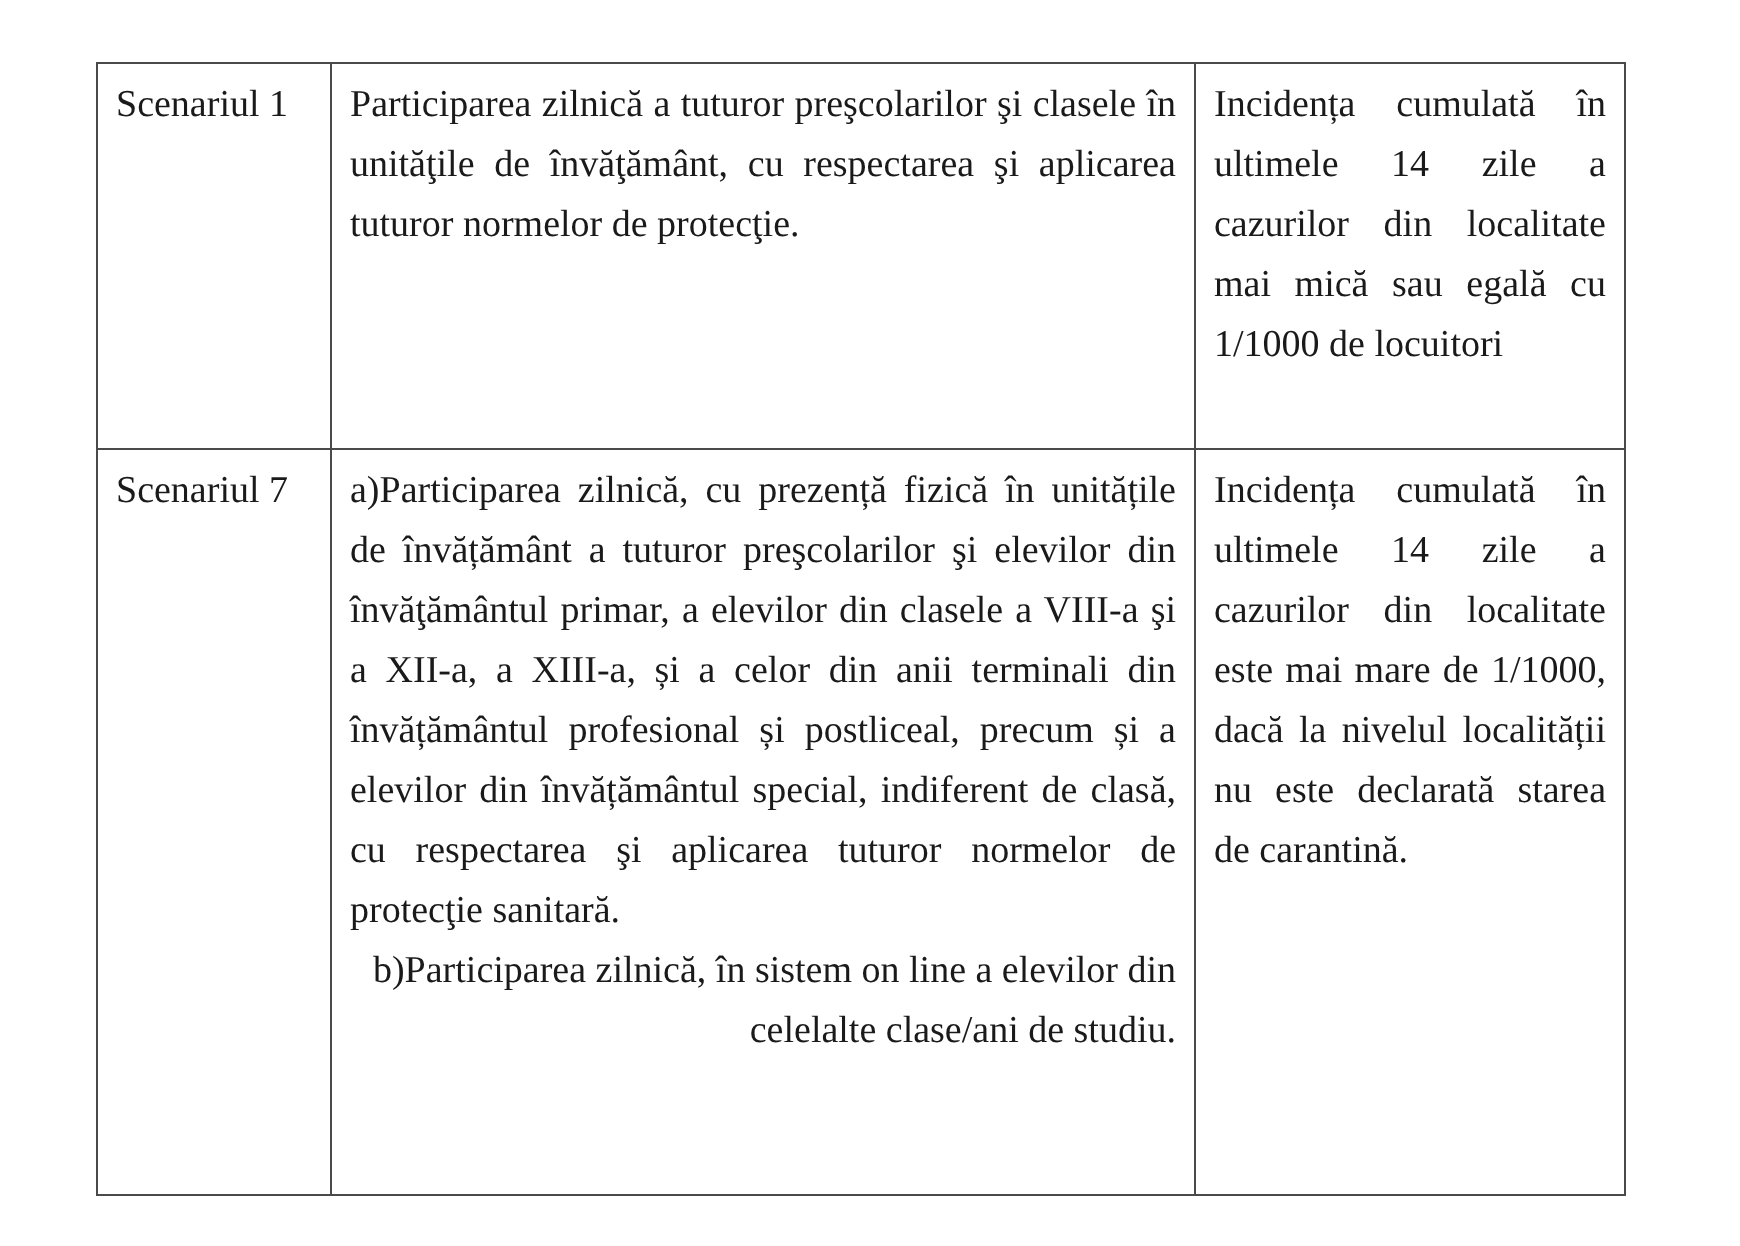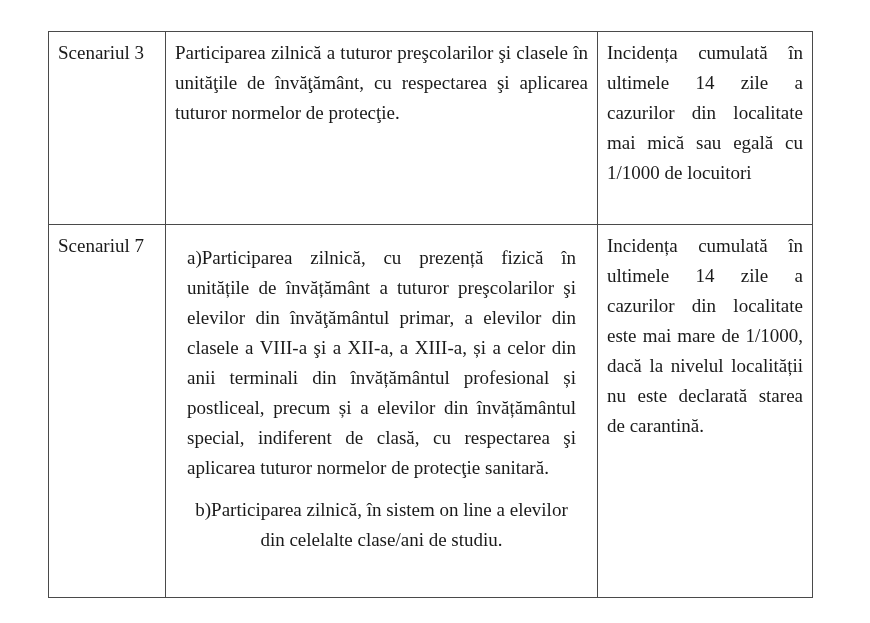--- a/index.html
+++ b/index.html
@@ -68,26 +68,26 @@
   }
 
   td.cell-body,
   td.cell-criteria {
     text-align: justify;
     text-justify: inter-word;
     hyphens: none;
   }
 
   .para {
-    margin: 12px;
+    margin: 0;
     text-align: justify;
     text-justify: inter-word;
   }
   .para.last {
-    text-align: center;
+    text-align: right;
     font-family: Liberation Serif, serif;
   }
 
   
   tr.row-1 td { height: 178px; }
   tr.row-2 td { height: 358px; }
 </style>
 </head>
 <body>
 
@@ -96,21 +96,21 @@
   <div class="clipped-line"></div>
 
   <table class="doc-table">
     <colgroup>
       <col class="c1">
       <col class="c2">
       <col class="c3">
     </colgroup>
     <tbody>
       <tr class="row-1">
-        <td class="cell-label">Scenariul 3</td>
+        <td class="cell-label">Scenariul 1</td>
         <td class="cell-body">Participarea zilnică a tuturor preşcolarilor şi clasele în unităţile de învăţământ, cu respectarea şi aplicarea tuturor normelor de protecţie.</td>
         <td class="cell-criteria">Incidența cumulată în ultimele 14 zile a cazurilor din localitate mai mică sau egală cu 1/1000 de locuitori</td>
       </tr>
       <tr class="row-2">
         <td class="cell-label">Scenariul 7</td>
         <td class="cell-body">
           <p class="para">a)Participarea zilnică, cu prezență fizică în unitățile de învățământ a tuturor preşcolarilor şi elevilor din învăţământul primar, a elevilor din clasele a VIII-a şi a XII-a, a XIII-a, și a celor din anii terminali din învățământul profesional și postliceal, precum și a elevilor din învățământul special, indiferent de clasă, cu respectarea şi aplicarea tuturor normelor de protecţie sanitară.</p>
           <p class="para last">b)Participarea zilnică, în sistem on line a elevilor din celelalte clase/ani de studiu.</p>
         </td>
         <td class="cell-criteria">Incidența cumulată în ultimele 14 zile a cazurilor din localitate este mai mare de 1/1000, dacă la nivelul localității nu este declarată starea de carantină.</td>

